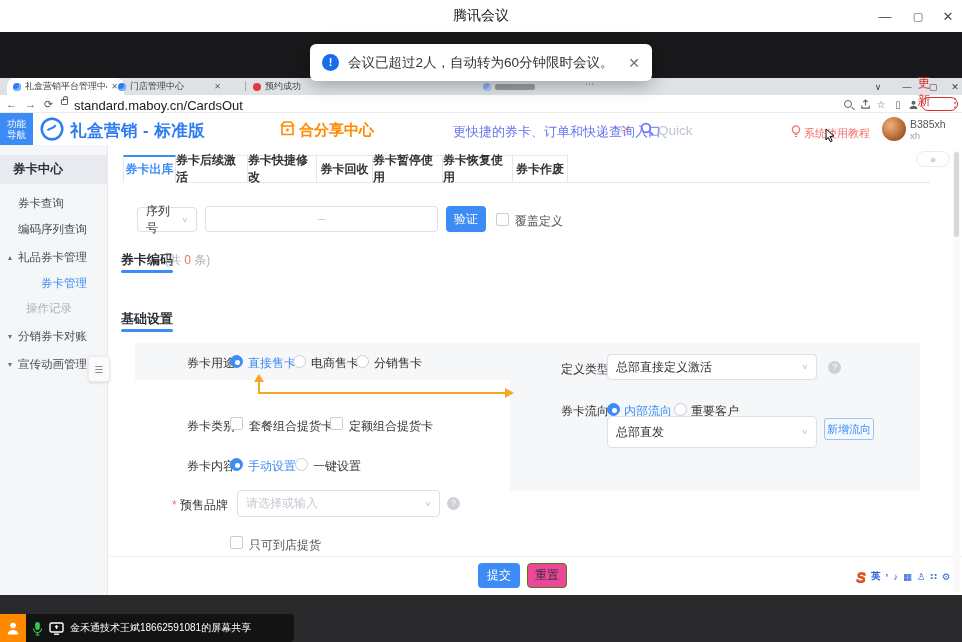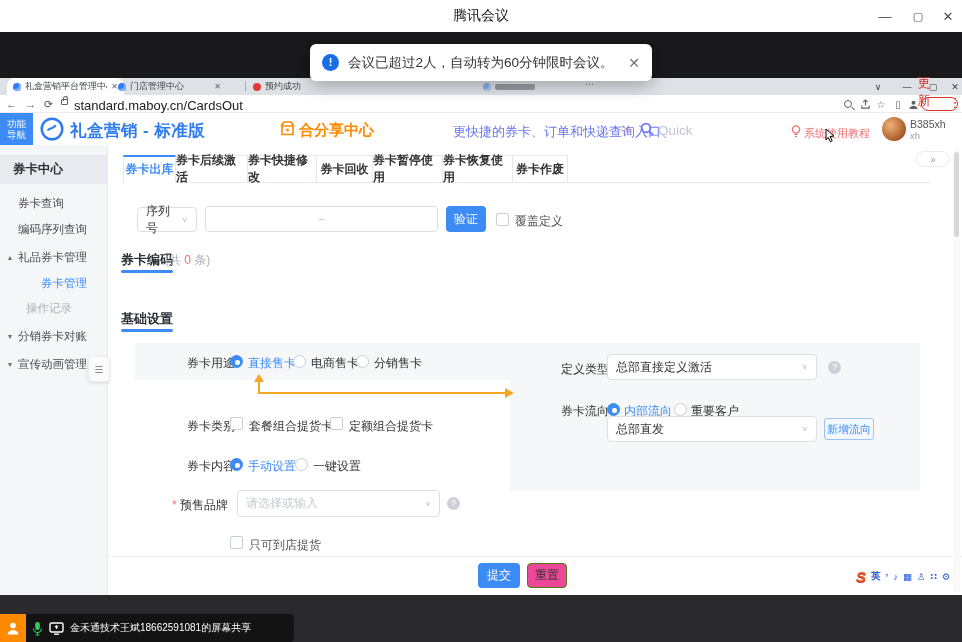--- a/index.html
+++ b/index.html
@@ -290,21 +290,21 @@
   <div class="abs select" style="left:607px;top:354px;width:210px;height:26px;">
     <span>总部直接定义激活</span>
     <span class="chev">∨</span>
   </div>
   <div class="abs help" style="left:828px;top:361px;">?</div>
   <div class="abs flabel" style="left:561px;top:403px;">券卡流向</div>
   <div class="abs radio sel" style="left:607px;top:403px;"></div>
   <div class="abs fopt blue" style="left:624px;top:403px;">内部流向</div>
   <div class="abs radio" style="left:674px;top:403px;"></div>
   <div class="abs fopt" style="left:691px;top:403px;">重要客户</div>
-  <div class="abs select" style="left:607px;top:416px;width:210px;height:26px;">
+  <div class="abs select" style="left:607px;top:416px;width:210px;height:32px;">
     <span>总部直发</span>
     <span class="chev">∨</span>
   </div>
   <div class="abs btn-ghostblue" style="left:824px;top:418px;width:50px;height:22px;">新增流向</div>
 
   <div class="abs" style="left:250px;top:372px;">
     <svg width="268" height="26" viewBox="0 0 268 26">
       <path d="M9 9 V21 H255" fill="none" stroke="#f5a623" stroke-width="2"></path>
       <polygon points="4,10 14,10 9,2" fill="#f5a623"></polygon>
       <polygon points="255,16 255,26 264,21" fill="#f5a623"></polygon>

